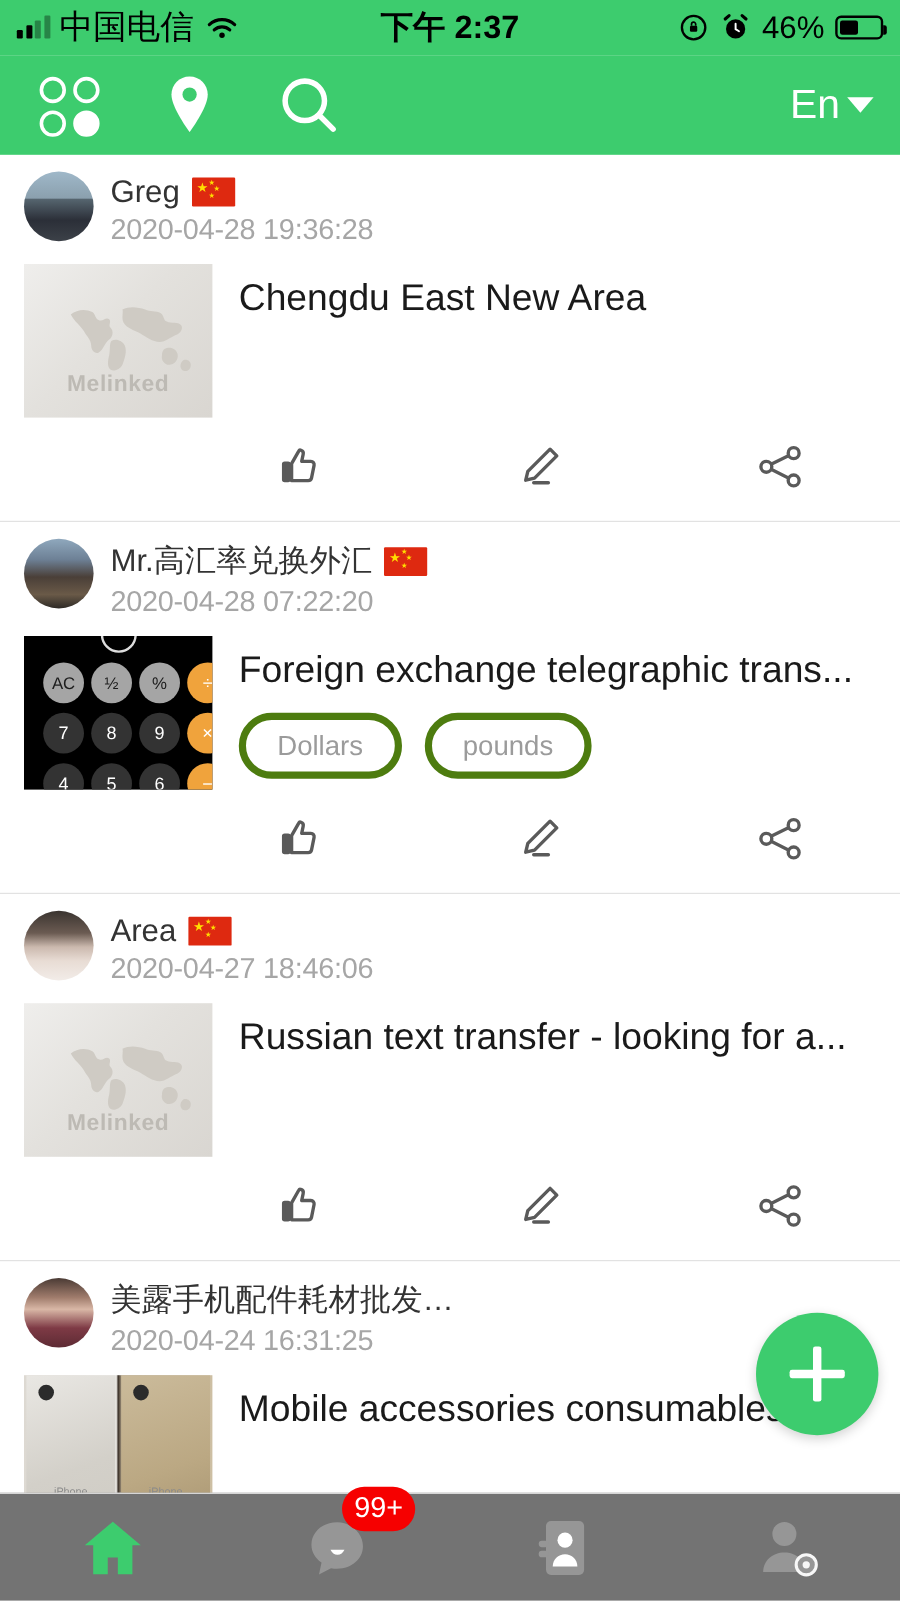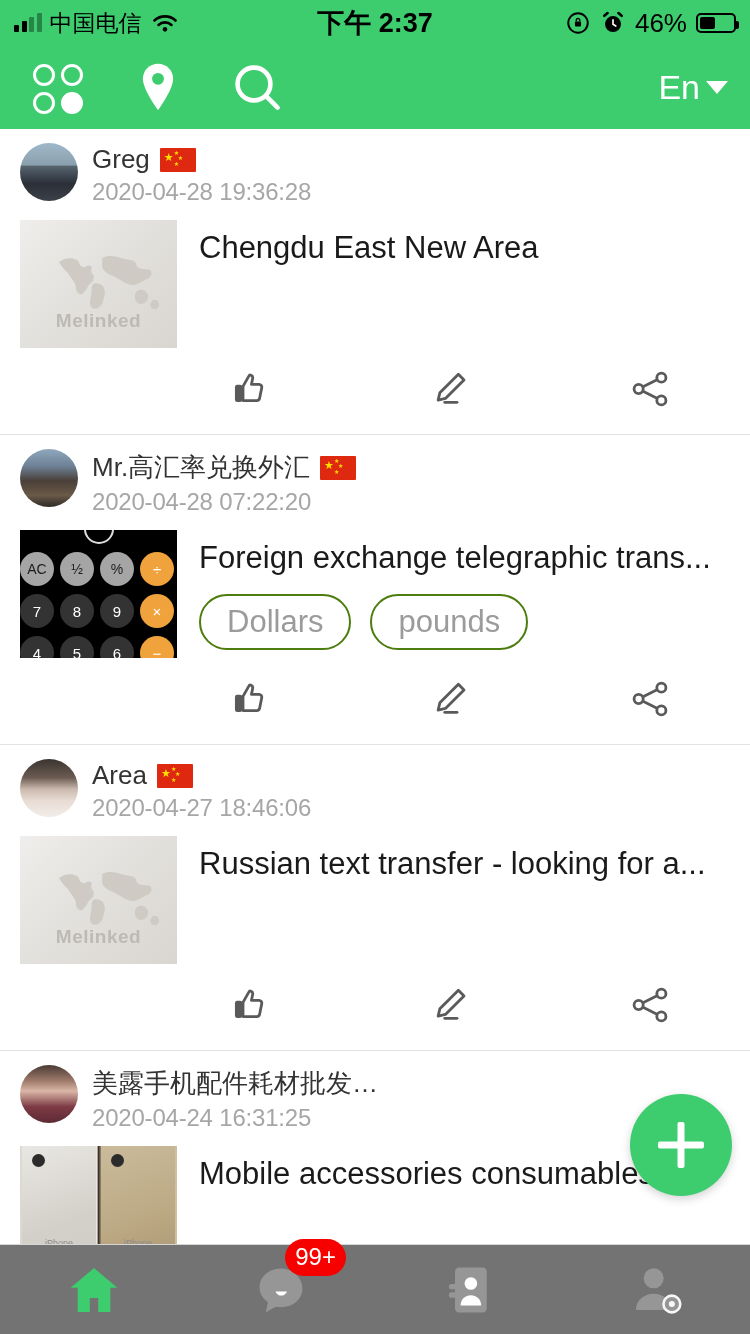--- a/index.html
+++ b/index.html
@@ -15,21 +15,21 @@
     height:46px; background:#3DCC6E; color:#000;
     display:flex; align-items:center; padding:0 14px;
     font-size:27px; position:relative; flex:0 0 46px;
   }
   .sb-left { display:flex; align-items:center; gap:8px; }
   .sb-right { display:flex; align-items:center; gap:9px; margin-left:auto; }
   .sb-center {
     position:absolute; left:0; right:0; text-align:center;
     font-size:27px; font-weight:bold; pointer-events:none;
   }
-  .sb-carrier { font-size:23px; letter-spacing:0px; }
+  .sb-carrier { font-size:28px; letter-spacing:0px; }
   .signal { display:flex; align-items:flex-end; gap:2.5px; height:18px; }
   .signal i { width:5px; background:#000; border-radius:1px; display:block; }
   .signal i:nth-child(1){height:7px;}
   .signal i:nth-child(2){height:11px;}
   .signal i:nth-child(3){height:15px;opacity:.35;}
   .signal i:nth-child(4){height:19px;opacity:.35;}
   .battery {
     width:40px; height:20px; border:2.2px solid #000; border-radius:5px;
     position:relative; display:flex; align-items:center; padding:2px;
   }
@@ -82,39 +82,39 @@
 
   .post-body { display:flex; padding:14px 18px 0 20px; gap:22px; }
   .thumb { width:157px; height:128px; flex:0 0 157px; overflow:hidden; position:relative; }
   .content-col { flex:1 1 auto; min-width:0; padding-top:10px; }
   .title {
     font-size:31px; color:#1a1a1a; white-space:nowrap;
     overflow:hidden; text-overflow:ellipsis; line-height:1.15;
   }
   .tags { display:flex; gap:19px; margin-top:18px; }
   .tag {
-    border:2px solid #4d7c0f; border-radius:32px; padding:8px 26px;
-    font-size:31px; color:#9b9b9b; background:#fff; white-space:nowrap;
+    border:6px solid #4d7c0f; border-radius:32px; padding:8px 26px;
+    font-size:23px; color:#9b9b9b; background:#fff; white-space:nowrap;
   }
   .actions { display:flex; justify-content:flex-end; gap:0; padding:10px 0 14px 0; }
   .act { width:200px; display:flex; align-items:center; justify-content:center; height:62px; cursor:pointer; }
 
   
   .melinked {
     background:linear-gradient(135deg,#efeeec 0%,#e3e1dd 45%,#d9d6d1 100%);
     display:flex; align-items:center; justify-content:flex-end;
   }
   .melinked .wm { position:absolute; bottom:16px; left:0; right:0; text-align:center;
     font-size:19px; color:#bdbab4; font-weight:bold; letter-spacing:.5px; }
   .calc { background:#000; position:relative; }
   .calc .notch {
     position:absolute; top:-12px; left:50%; transform:translateX(-50%);
     width:30px; height:26px; border:2px solid #ddd; border-radius:0 0 16px 16px; background:#000;
   }
-  .calc-grid { position:absolute; top:22px; left:0; display:grid;
+  .calc-grid { position:absolute; top:22px; left:16px; display:grid;
     grid-template-columns:repeat(4,38px); grid-auto-rows:40px; gap:2px; }
   .key { width:34px; height:34px; border-radius:50%; display:flex; align-items:center;
     justify-content:center; font-size:15px; color:#fff; background:#333; }
   .key.gray { background:#a5a5a5; color:#1c1c1c; font-size:14px; }
   .key.orange { background:#f0a33c; }
   .phones { background:linear-gradient(90deg,#ddd9d2 0%,#e8e6e1 49%,#3a3028 50%,#b3a58c 52%,#cdbfa3 100%); position:relative; }
   .phone-l, .phone-r { position:absolute; top:0; bottom:0; }
   .phone-l { left:2px; width:74px; background:linear-gradient(160deg,#e9e7e3,#d3d0c9 60%,#cfccc4); }
   .phone-r { right:2px; width:74px; background:linear-gradient(160deg,#c9bb9c,#b9a край 60%,#a99771); }
   .lens { position:absolute; width:13px; height:13px; border-radius:50%; background:#2b2b2b; top:8px; }

